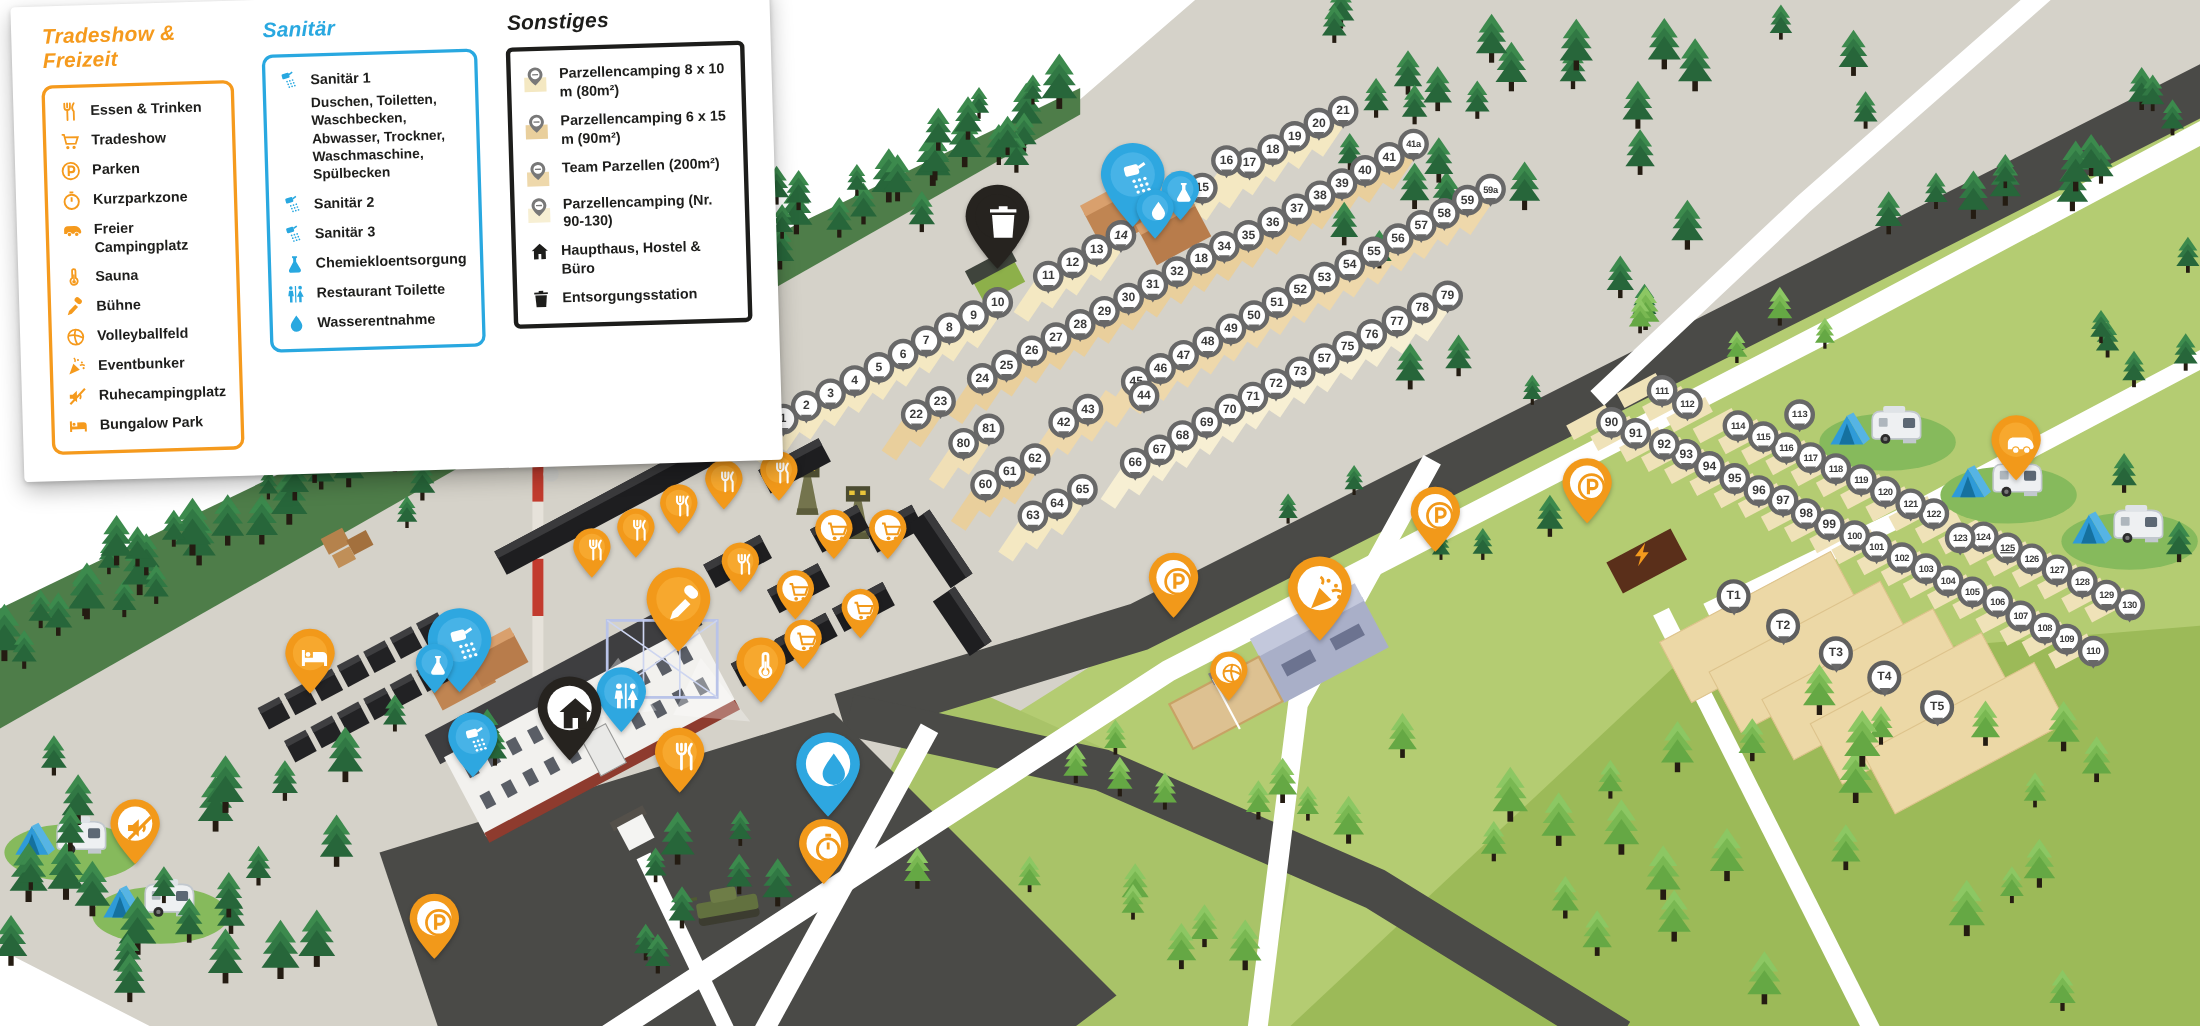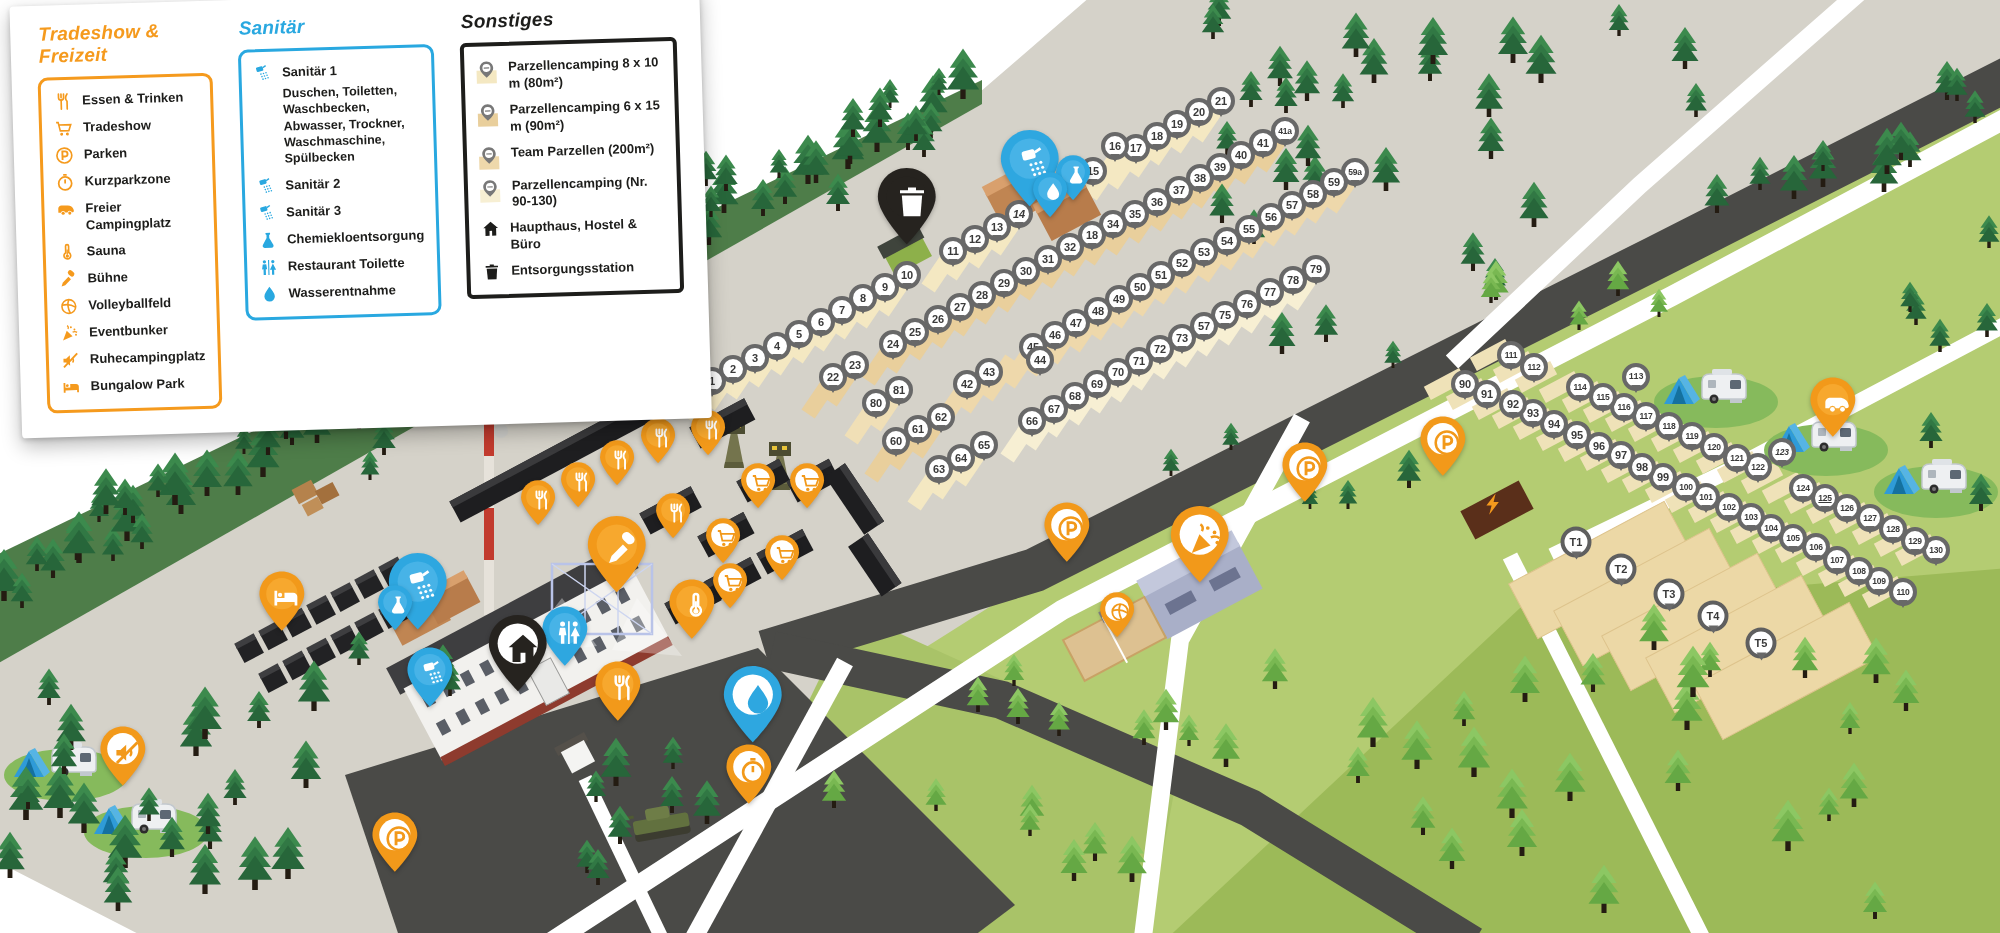--- a/index.html
+++ b/index.html
@@ -1156,21 +1156,21 @@
       <div class="npin sm" style="left: 1636px; top: 377px; z-index: 1444; font-family: Liberation Mono, monospace;">113</div>
       <div class="npin sm" style="left: 1580px; top: 387px; z-index: 1420;">114</div>
       <div class="npin sm" style="left: 1603px; top: 397px; z-index: 1397;">115</div>
       <div class="npin sm" style="left: 1624px; top: 407px; z-index: 1376;">116</div>
       <div class="npin sm" style="left: 1646px; top: 416px; z-index: 1354;">117</div>
       <div class="npin sm" style="left: 1669px; top: 426px; z-index: 1331;">118</div>
       <div class="npin sm" style="left: 1692px; top: 436px; z-index: 1308;">119</div>
       <div class="npin sm" style="left: 1714px; top: 447px; z-index: 1286;">120</div>
       <div class="npin sm" style="left: 1737px; top: 458px; z-index: 1263;">121</div>
       <div class="npin sm" style="left: 1758px; top: 467px; z-index: 1242;">122</div>
-      <div class="npin sm" style="left: 1782px; top: 452px; z-index: 1218; font-style: italic;">123</div>
+      <div class="npin sm" style="left: 1782px; top: 489px; z-index: 1218;">123</div>
       <div class="npin sm" style="left: 1803px; top: 488px; z-index: 1197;">124</div>
       <div class="npin sm" style="left: 1825px; top: 498px; z-index: 1175; text-decoration: underline;">125</div>
       <div class="npin sm" style="left: 1847px; top: 508px; z-index: 1153;">126</div>
       <div class="npin sm" style="left: 1870px; top: 518px; z-index: 1130;">127</div>
       <div class="npin sm" style="left: 1893px; top: 529px; z-index: 1107;">128</div>
       <div class="npin sm" style="left: 1915px; top: 541px; z-index: 1085;">129</div>
       <div class="npin sm" style="left: 1936px; top: 550px; z-index: 1064;">130</div>
       <div class="npin tpin" style="left: 1576px; top: 542px; z-index: 1424;">T1</div>
       <div class="npin tpin" style="left: 1621px; top: 569px; z-index: 1379;">T2</div>
       <div class="npin tpin" style="left: 1669px; top: 594px; z-index: 1331;">T3</div>

